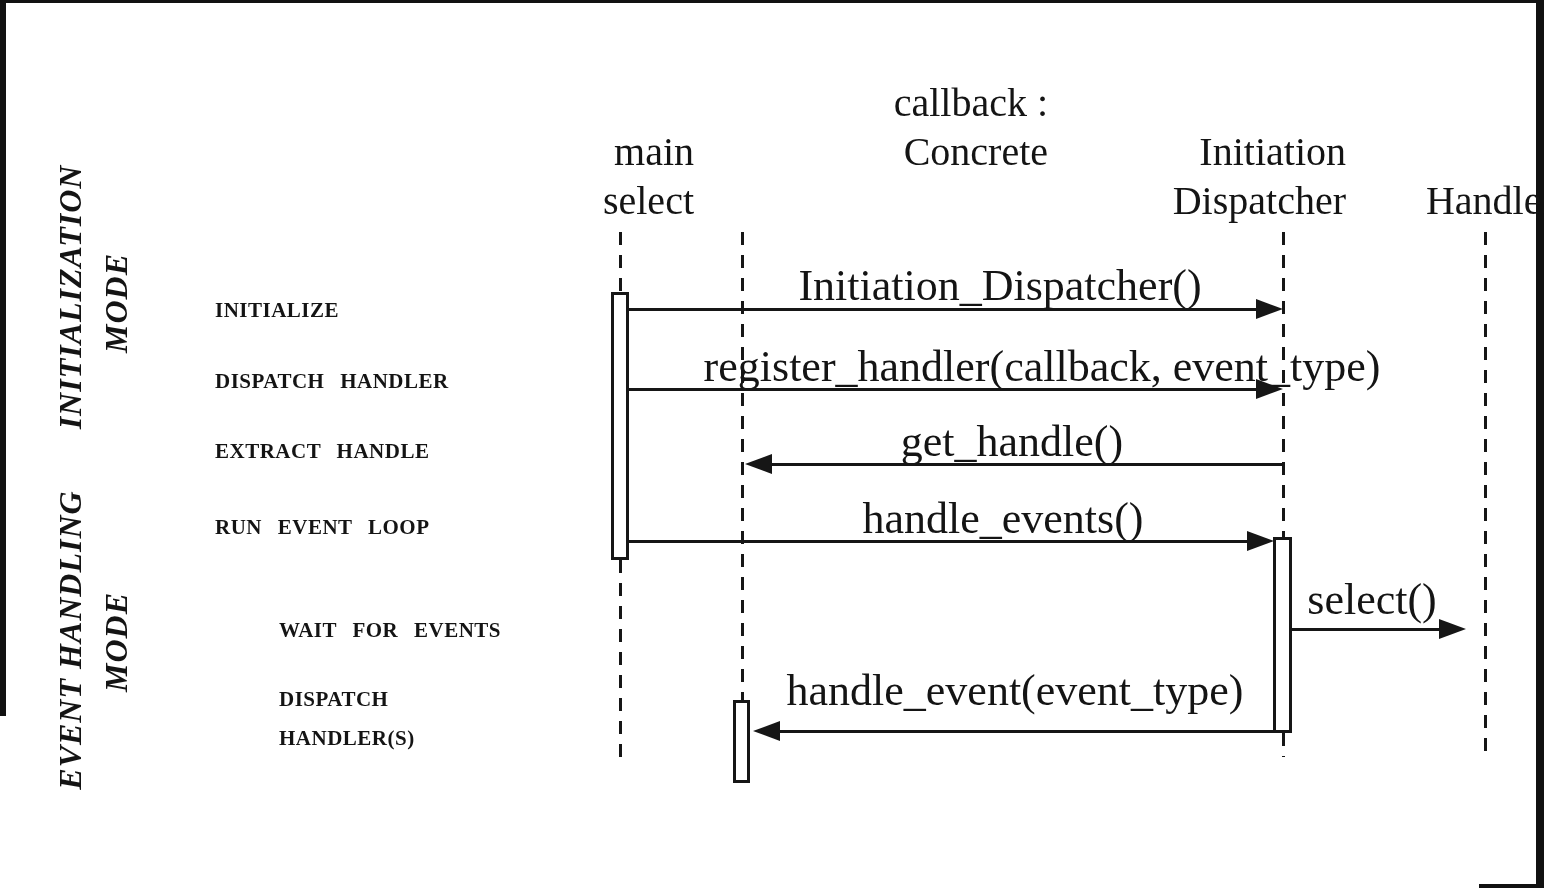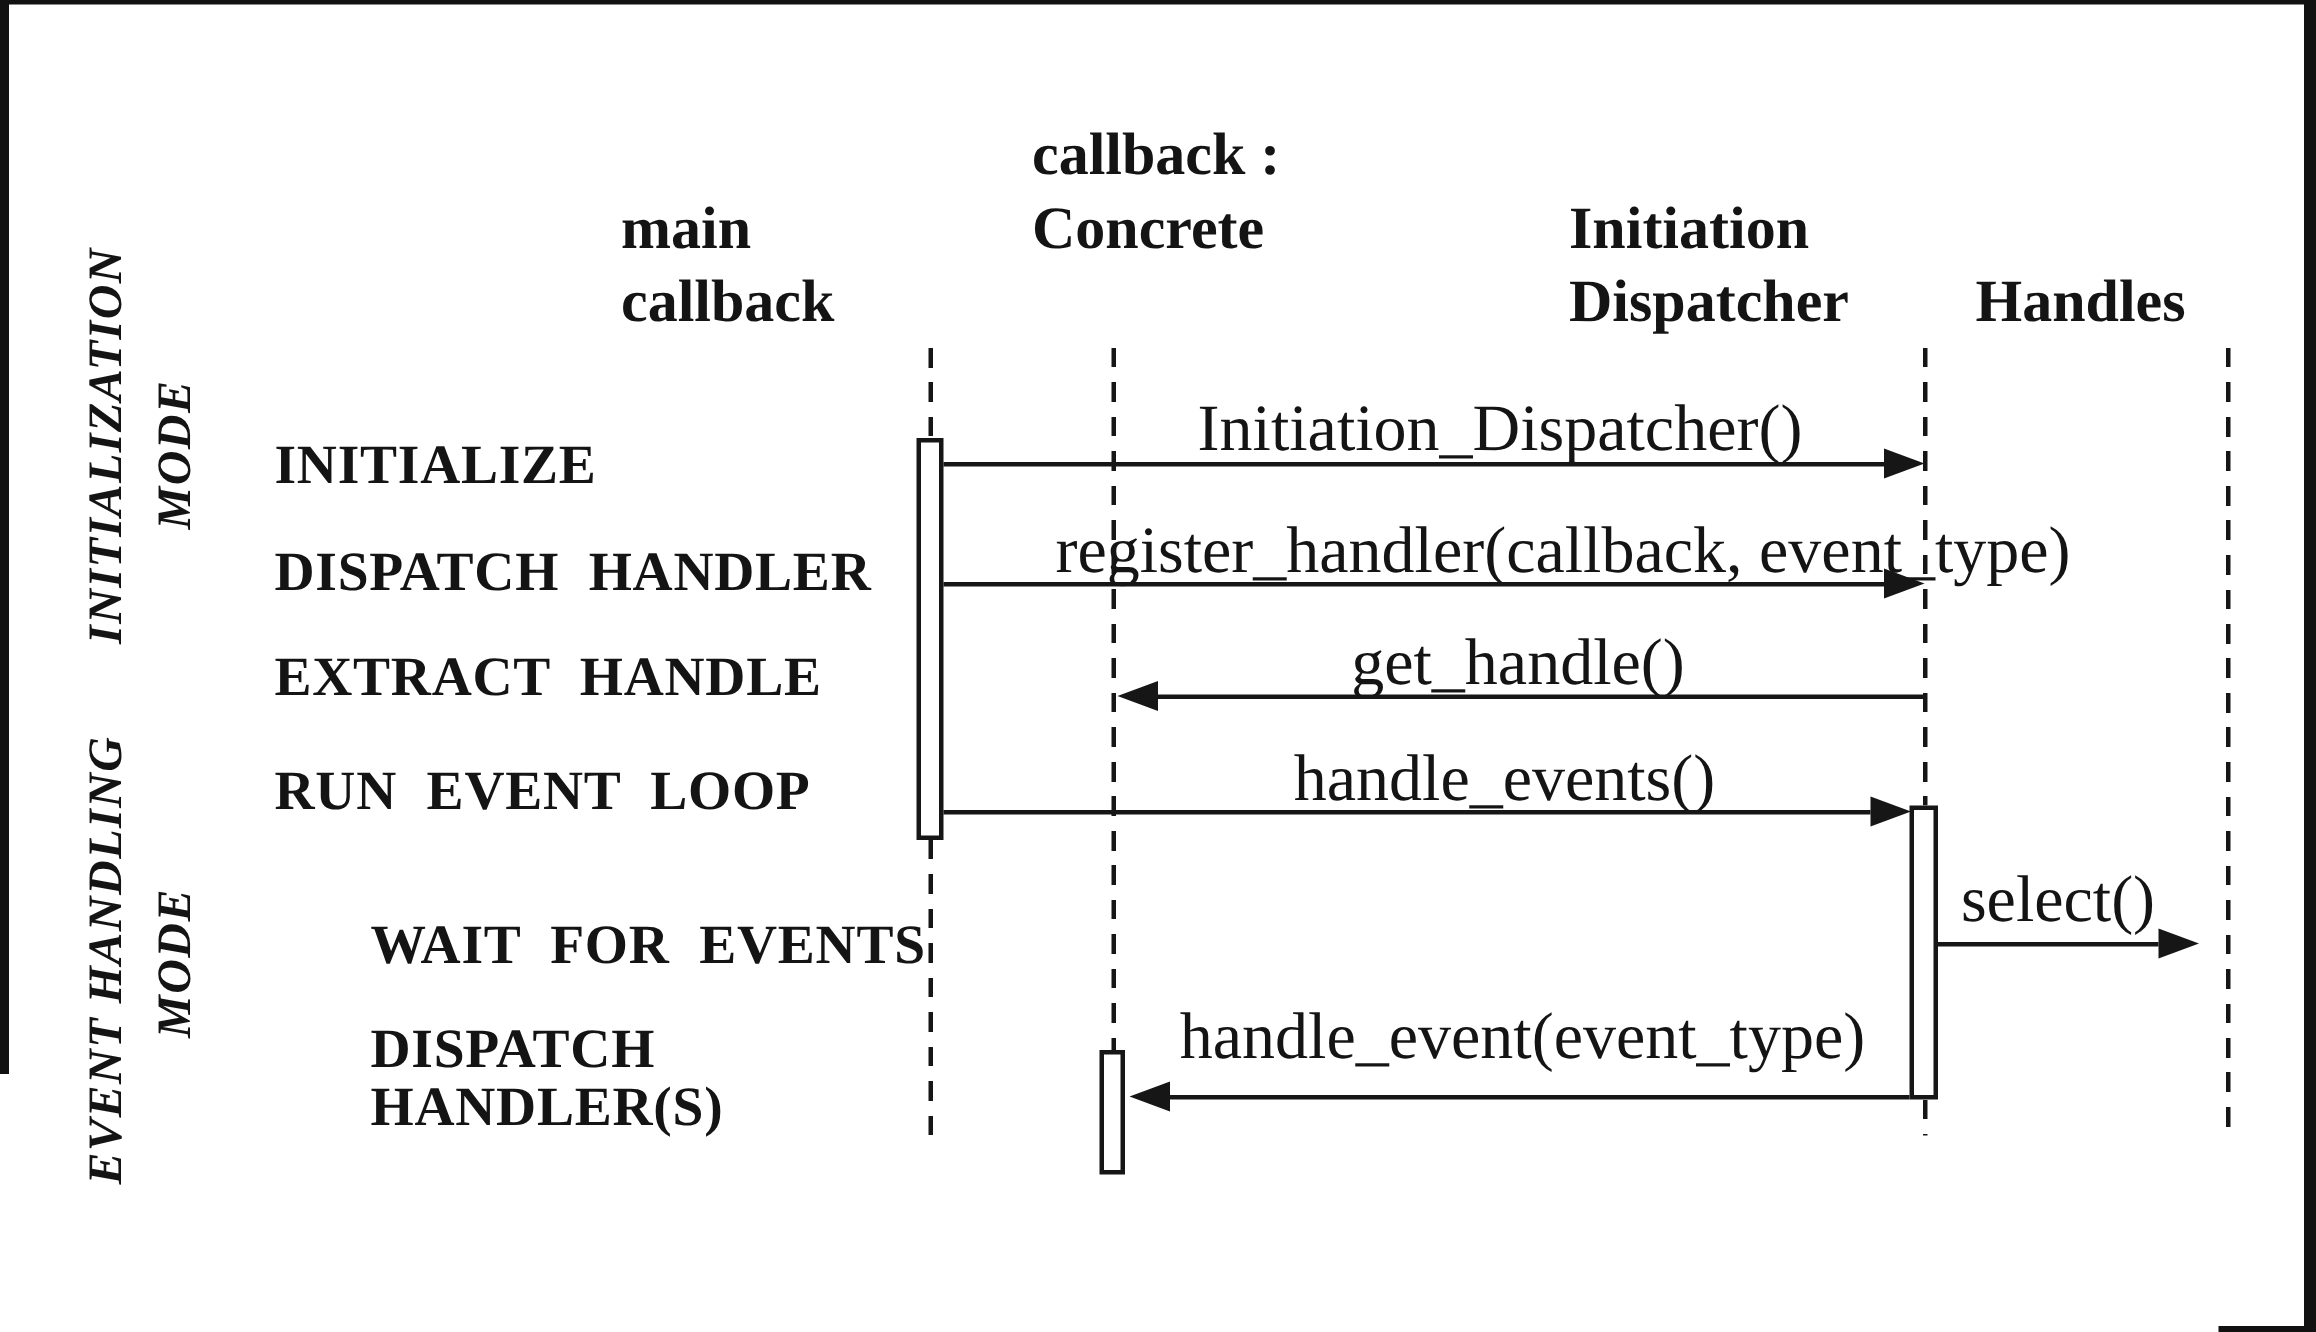--- a/index.html
+++ b/index.html
@@ -3,30 +3,30 @@
 <meta charset="utf-8">
 <style>
   html,body{margin:0;padding:0;background:#ffffff;}
   .canvas{
     position:relative;width:1544px;height:888px;background:#ffffff;overflow:hidden;
     font-family:"Liberation Serif","DejaVu Serif",serif;color:#141414;
   }
   .frame{position:absolute;background:#111111;}
 
   
-  .participant{position:absolute;text-align:left;font-weight:bold;font-size:40px;line-height:49px;white-space:nowrap;}
+  .participant{position:absolute;text-align:right;font-weight:normal;font-size:40px;line-height:49px;white-space:nowrap;}
 
   
   .phase-line{
     position:absolute;font-weight:bold;font-style:italic;font-size:32px;white-space:nowrap;
     transform:translate(-50%,-50%) rotate(-90deg);letter-spacing:1px;
   }
 
   
-  .step{position:absolute;font-weight:bold;font-size:37px;line-height:39px;letter-spacing:0.5px;word-spacing:10px;white-space:nowrap;}
+  .step{position:absolute;font-weight:bold;font-size:21px;line-height:39px;letter-spacing:0.5px;word-spacing:10px;white-space:nowrap;margin-left:32px;}
 
   
   .lifeline{position:absolute;width:3px;background:repeating-linear-gradient(to bottom,#161616 0 13px,rgba(0,0,0,0) 13px 23px);}
 
   
   .activation{position:absolute;background:#ffffff;border:3px solid #161616;}
 
   
   .msg-line{position:absolute;height:3px;background:#161616;}
   .head-right{position:absolute;width:0;height:0;border-top:10px solid transparent;border-bottom:10px solid transparent;border-left:27px solid #161616;}
@@ -53,21 +53,21 @@
   <div class="step" style="left:183px;top:432px;text-align:center;">EXTRACT HANDLE</div>
   <div class="step" style="left:183px;top:508px;">RUN EVENT LOOP</div>
   <div class="step" style="left:247px;top:611px;text-align:center;">WAIT FOR EVENTS</div>
   <div class="step" style="left:247px;top:680px;">
     <div>DISPATCH</div>
     <div>HANDLER(S)</div>
   </div>
 
   <div class="participant" style="left:414px;top:127px;width:280px;">
     <div>main</div>
-    <div>callback</div>
+    <div>select</div>
   </div>
   <div class="participant" style="left:688px;top:78px;width:360px;">
     <div>callback :</div>
     <div>Concrete</div>
   </div>
   <div class="participant" style="left:1046px;top:127px;width:300px;">
     <div>Initiation</div>
     <div>Dispatcher</div>
   </div>
   <div class="participant" style="left:1317px;top:176px;width:240px;">

